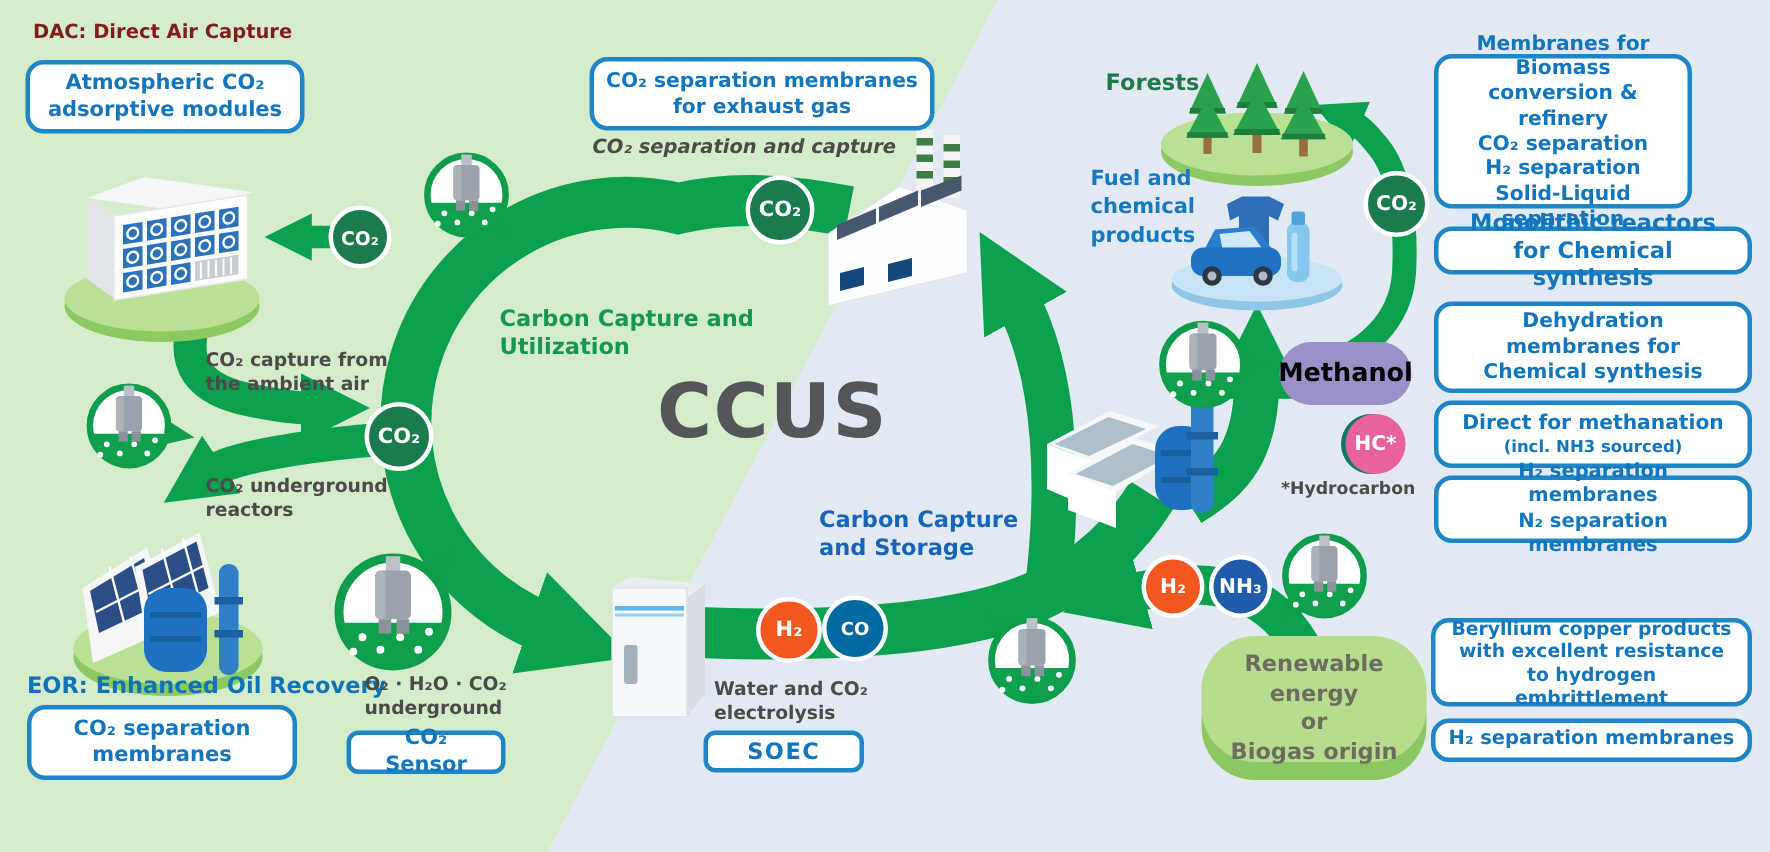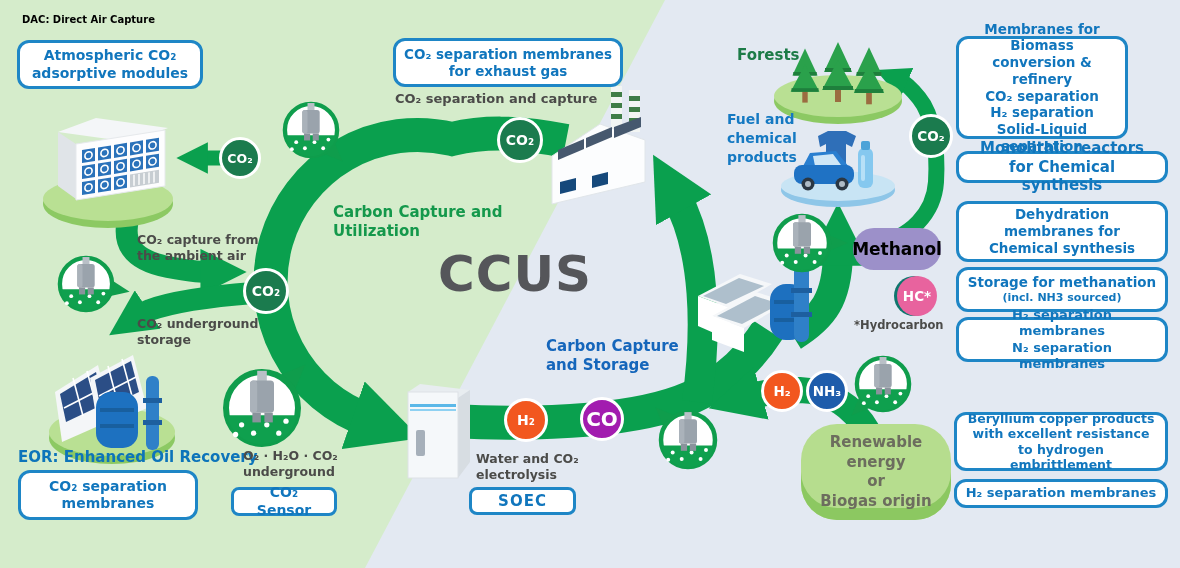--- a/index.html
+++ b/index.html
@@ -229,35 +229,35 @@
   <g transform="translate(688,440) scale(0.9)">
     <polygon points="27,14 36,36 14,27" fill="#0f9d4c" transform="rotate(180)"></polygon>
         <use href="#sensorBody"></use>
       </g>
   <g transform="translate(883,384) scale(0.87)">
     <polygon points="27,14 36,36 14,27" fill="#0f9d4c" transform="rotate(90)"></polygon>
         <use href="#sensorBody"></use>
       </g>
 </svg>
 
-<div class="abs lbl" style="left:22px;top:14px;font-size:10px;color:#000000;">DAC: Direct Air Capture</div>
+<div class="abs lbl" style="left:22px;top:14px;font-size:13px;color:#7f1d1d;">DAC: Direct Air Capture</div>
 
 <div class="box" style="left:17px;top:40px;width:186px;height:49px;font-size:14px;">Atmospheric CO₂
 adsorptive modules</div>
 
 <div class="box" style="left:393px;top:38px;width:230px;height:49px;font-size:13.5px;">CO₂ separation membranes
 for exhaust gas</div>
 
-<div class="abs lbl dk" style="left:395px;top:91px;font-size:13px;">CO₂ separation and capture</div>
+<div class="abs lbl dk" style="left:395px;top:91px;font-size:13px;font-style:italic;">CO₂ separation and capture</div>
 
 <div class="abs lbl dk" style="left:137px;top:232px;font-size:12.5px;">CO₂ capture from
 the ambient air</div>
 
 <div class="abs lbl dk" style="left:137px;top:316px;font-size:12.5px;">CO₂ underground
-storage</div>
+reactors</div>
 
 <div class="abs lbl" style="left:333px;top:203px;font-size:15px;color:#14984b;">Carbon Capture and
 Utilization</div>
 
 <div class="abs" style="left:438px;top:245px;font-size:50px;color:#55565a;letter-spacing:1px;">CCUS</div>
 
 <div class="abs lbl" style="left:546px;top:337px;font-size:15px;color:#1566bb;">Carbon Capture
 and Storage</div>
 
 <div class="abs lbl" style="left:18px;top:448px;font-size:15px;color:#0d74ba;">EOR: Enhanced Oil Recovery</div>
@@ -292,35 +292,35 @@
 conversion &amp; refinery
 CO₂ separation
 H₂ separation
 Solid-Liquid separation</div>
 <div class="box" style="left:956px;top:151px;width:212px;height:32px;font-size:15px;">Monolithic reactors
 for Chemical synthesis</div>
 <div class="box" style="left:956px;top:201px;width:212px;height:61px;font-size:13.5px;">Dehydration
 membranes for
 Chemical synthesis</div>
 <div class="box" style="left:956px;top:267px;width:212px;height:45px;font-size:13.5px;flex-direction:column;">
-  <span>Storage for methanation</span>
+  <span>Direct for methanation</span>
   <span style="font-size:11px;">(incl. NH3 sourced)</span>
 </div>
 <div class="box" style="left:956px;top:317px;width:212px;height:45px;font-size:13px;">H₂ separation membranes
 N₂ separation membranes</div>
 <div class="box" style="left:954px;top:412px;width:214px;height:59px;font-size:12.5px;">Beryllium copper products
 with excellent resistance
 to hydrogen embrittlement</div>
 <div class="box" style="left:954px;top:479px;width:214px;height:29px;font-size:13px;">H₂ separation membranes</div>
 
 <div class="badge" style="left: 219px; top: 137px; width: 42px; height: 42px; font-size: 12.5px; background: rgb(27, 123, 78);" title="CO₂">CO₂</div>
 <div class="badge" style="left: 243px; top: 268px; width: 46px; height: 46px; font-size: 14px; background: rgb(27, 123, 78);">CO₂</div>
 <div class="badge" style="left: 497px; top: 117px; width: 46px; height: 46px; font-size: 14px; background: rgb(27, 123, 78);">CO₂</div>
 <div class="badge" style="left: 909px; top: 114px; width: 44px; height: 44px; font-size: 13.5px; background: rgb(27, 123, 78);">CO₂</div>
 <div class="badge" style="left: 504px; top: 398px; width: 44px; height: 44px; font-size: 14px; background: rgb(242, 87, 31);">H₂</div>
-<div class="badge" style="left: 580px; top: 397px; width: 44px; height: 44px; font-size: 20px; background: #a21caf;">CO</div>
+<div class="badge" style="left: 548px; top: 397px; width: 44px; height: 44px; font-size: 12px; background: #0369a1;">CO</div>
 <div class="badge" style="left: 761px; top: 370px; width: 42px; height: 42px; font-size: 13.5px; background: rgb(242, 87, 31);">H₂</div>
 <div class="badge" style="left: 806px; top: 370px; width: 42px; height: 42px; font-size: 13.5px; background: rgb(30, 92, 171);">NH₃</div>
 <div class="badge" style="left: 894px; top: 276px; width: 40px; height: 40px; font-size: 13.5px; border: none; background: #0f766e;">CH₄</div>
 <div class="badge" style="left: 897px; top: 276px; width: 40px; height: 40px; font-size: 13.5px; border: none; background: rgb(232, 99, 158);">HC*</div>
 <div class="pill" style="left: 853px; top: 228px; width: 88px; height: 42px; font-size: 17px; background: rgb(156, 144, 201);">Methanol</div>
 
 </div>
 
 </body></html>

